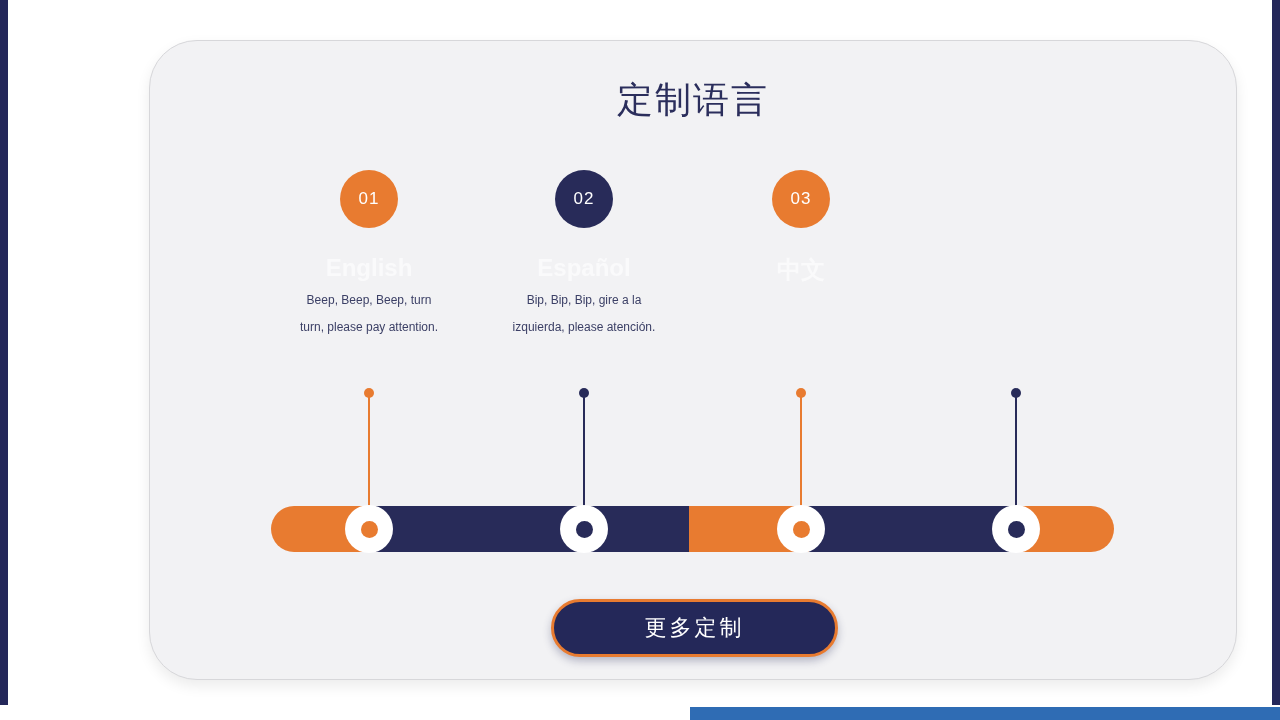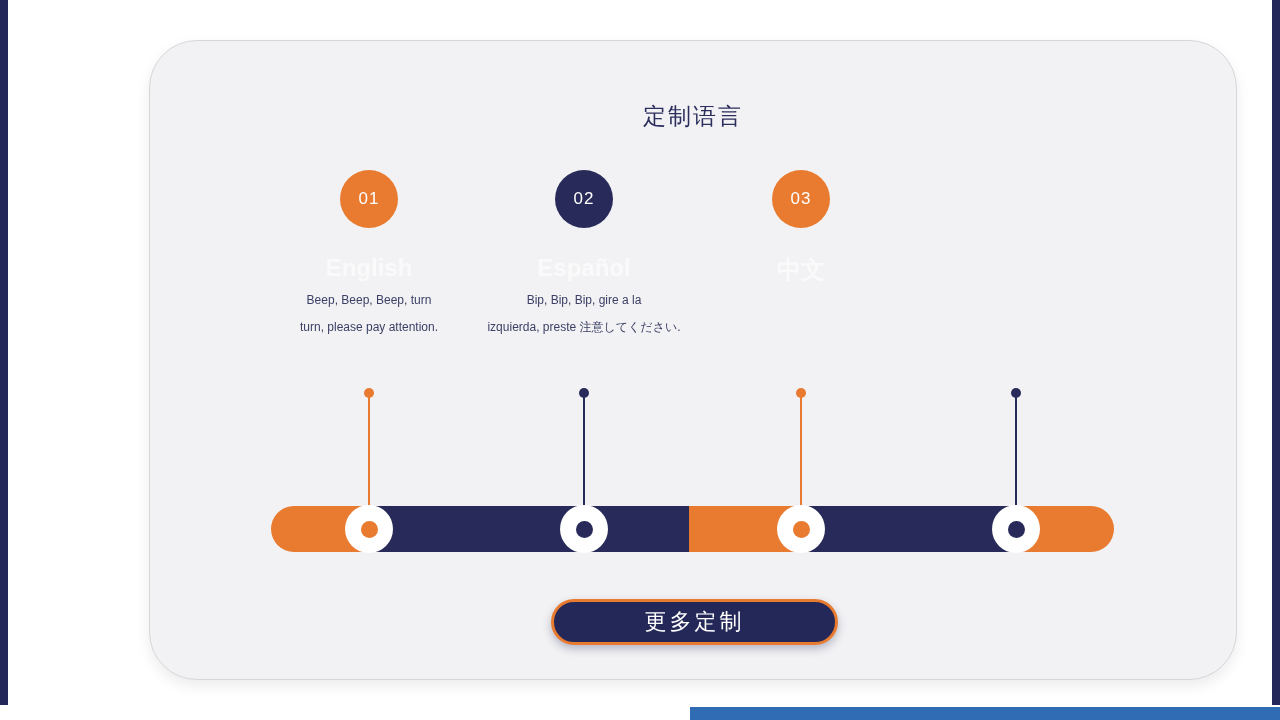--- a/index.html
+++ b/index.html
@@ -19,23 +19,23 @@
   
   .card {
     position: absolute; left: 149px; top: 40px; width: 1088px; height: 640px;
     background: var(--card-bg, #F2F2F4);
     border: 1px solid var(--card-border, #D7D7DA);
     border-radius: 48px;
     box-shadow: 0 6px 14px rgba(0,0,0,0.08);
   }
 
   .title {
-    position: absolute; top: 60px; left: 0; width: 100%;
+    position: absolute; top: 35px; left: 0; width: 100%;
     text-align: center;
-    font-size: 23px; font-weight: 500; letter-spacing: 2px;
+    font-size: 36px; font-weight: 500; letter-spacing: 2px;
     color: var(--title, #2B2E5C);
   }
 
   
   .step { position: absolute; top: 0; width: 216px; height: 340px; text-align: center; }
   .step.s1 { left: 111px; }
   .step.s2 { left: 326px; }
   .step.s3 { left: 543px; }
   .step.s4 { left: 758px; }
 
@@ -85,21 +85,21 @@
     background: #fff; display: flex; align-items: center; justify-content: center;
   }
   .donut.x1 { left: 195px; } .donut.x2 { left: 410px; }
   .donut.x3 { left: 627px; } .donut.x4 { left: 842px; }
   .donut i { display: block; width: 17px; height: 17px; border-radius: 50%; }
   .donut.orange i { background: var(--orange, #E87B30); }
   .donut.navy   i { background: var(--navy, #282B59); }
 
   
   .more-btn {
-    position: absolute; left: 401px; top: 558px; width: 287px; height: 46px;
+    position: absolute; left: 401px; top: 558px; width: 287px; height: 58px;
     background: var(--button-bg, #242859);
     border: 3px solid var(--orange, #E87B30);
     border-radius: 29px;
     color: var(--button-text, #fff);
     font-size: 22px; letter-spacing: 3px;
     font-family: "Liberation Sans", "DejaVu Sans", sans-serif;
     display: flex; align-items: center; justify-content: center;
     cursor: pointer;
     box-shadow: 0 4px 9px rgba(40,43,89,0.3);
   }
@@ -122,21 +122,21 @@
       <span>Beep, Beep, Beep, turn</span><br>
       <span>turn, please pay attention.</span>
     </div>
   </div>
 
   <div class="step s2 accent-navy">
     <div class="circle">02</div>
     <div class="lang">Español</div>
     <div class="desc">
       <span>Bip, Bip, Bip, gire a la</span><br>
-      <span>izquierda, preste 注意してください.</span>
+      <span>izquierda, please atención.</span>
     </div>
   </div>
 
   <div class="step s3 accent-orange">
     <div class="circle">03</div>
     <div class="lang">中文</div>
   </div>
 
 
   <div class="stem-dot x1 orange"></div>

